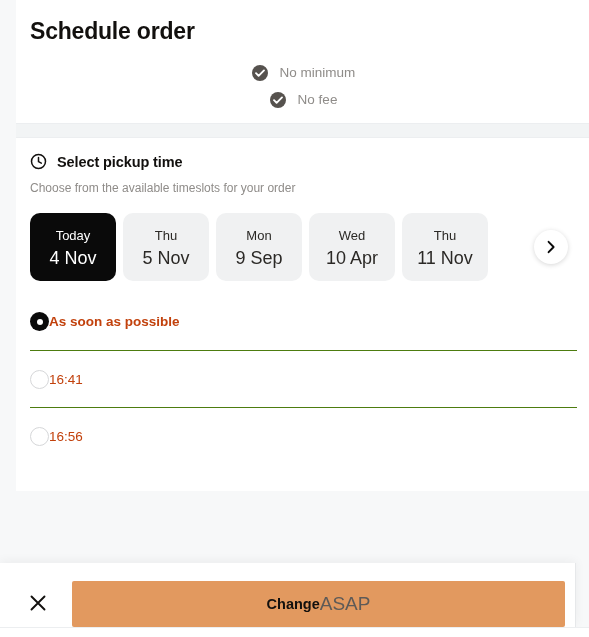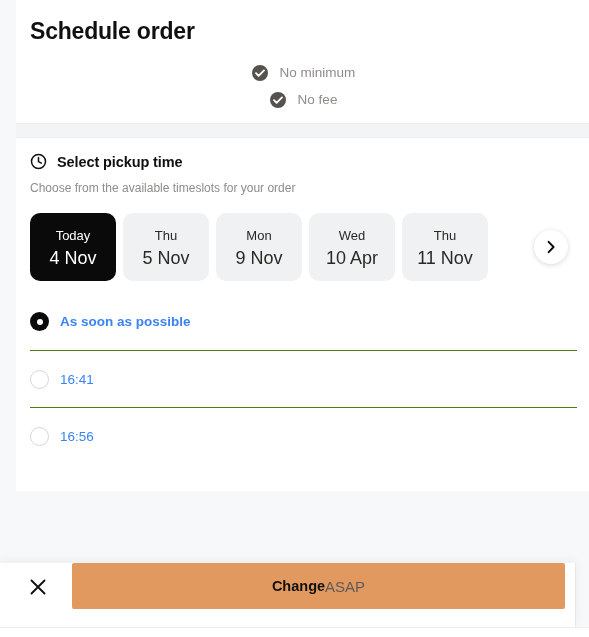--- a/index.html
+++ b/index.html
@@ -217,40 +217,39 @@
     left: 50%;
     top: 50%;
     width: 6px;
     height: 6px;
     margin: -3px 0 0 -3px;
     border-radius: 50%;
     background: #ffffff;
   }
 
   .slot-label {
-    margin-left: 11px;
     font-size: 13.5px;
-    color: #3b82f6;
+    color: #c2410c;
   }
   .slot-row.selected .slot-label {
     font-weight: bold;
   }
 
   
   .action-bar {
     position: absolute;
     left: 0;
     bottom: 10px;
     width: 576px;
     height: 64px;
     background: #ffffff;
     border-right: 1px solid #e6e8ea;
     box-shadow: 0 -2px 10px rgba(0,0,0,0.05);
     display: flex;
-    align-items: flex-start;
+    align-items: flex-end;
     padding: 0 10px 0 14px;
   }
 
   .close-button {
     width: 48px;
     height: 48px;
     flex: 0 0 48px;
     border-radius: 6px;
     background: #ffffff;
     border: none;
@@ -274,21 +273,21 @@
     cursor: pointer;
     font-family: "Liberation Sans", sans-serif;
   }
 
   .change-main {
     font-size: 14.5px;
     font-weight: bold;
     color: #12100e;
   }
   .change-sub {
-    font-size: 15px;
+    font-size: 19px;
     color: #5e5a57;
   }
 
   .bottom-strip {
     position: absolute;
     left: 0;
     bottom: 0;
     width: 589px;
     height: 10px;
     background: #ffffff;
@@ -353,21 +352,21 @@
           </div>
 
           <div class="date-card">
             <span class="date-dow">Thu</span>
             <span class="date-day">5 Nov</span>
           </div>
 
 
           <div class="date-card">
             <span class="date-dow">Mon</span>
-            <span class="date-day">9 Nov</span>
+            <span class="date-day">9 Sep</span>
           </div>
 
           <div class="date-card">
             <span class="date-dow">Wed</span>
             <span class="date-day">10 Apr</span>
           </div>
 
           <div class="date-card">
             <span class="date-dow">Thu</span>
             <span class="date-day">11 Nov</span>

